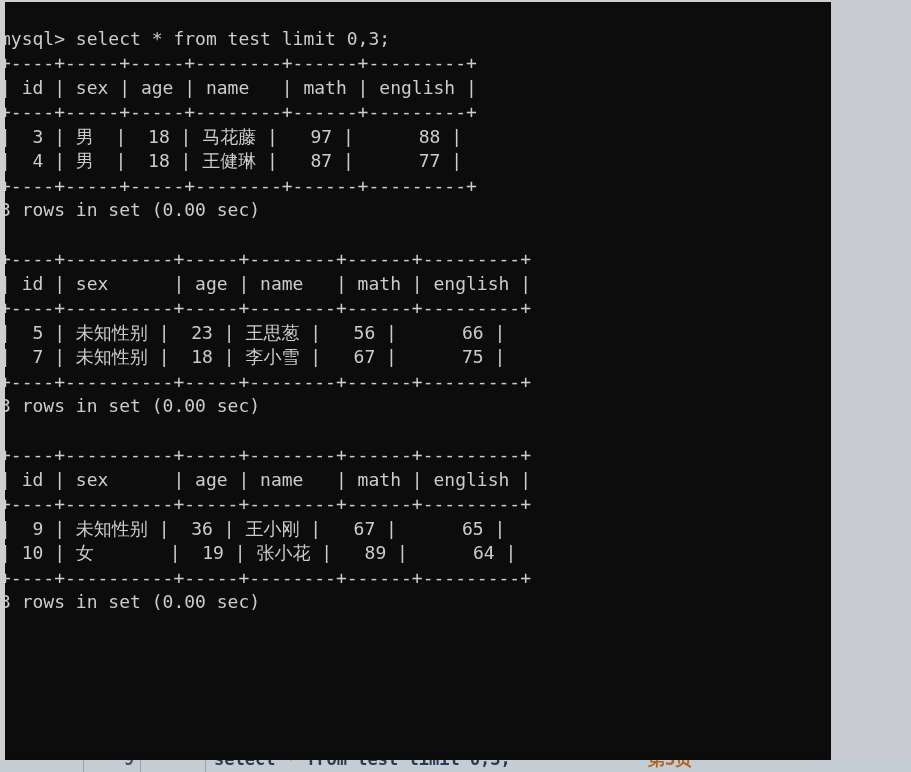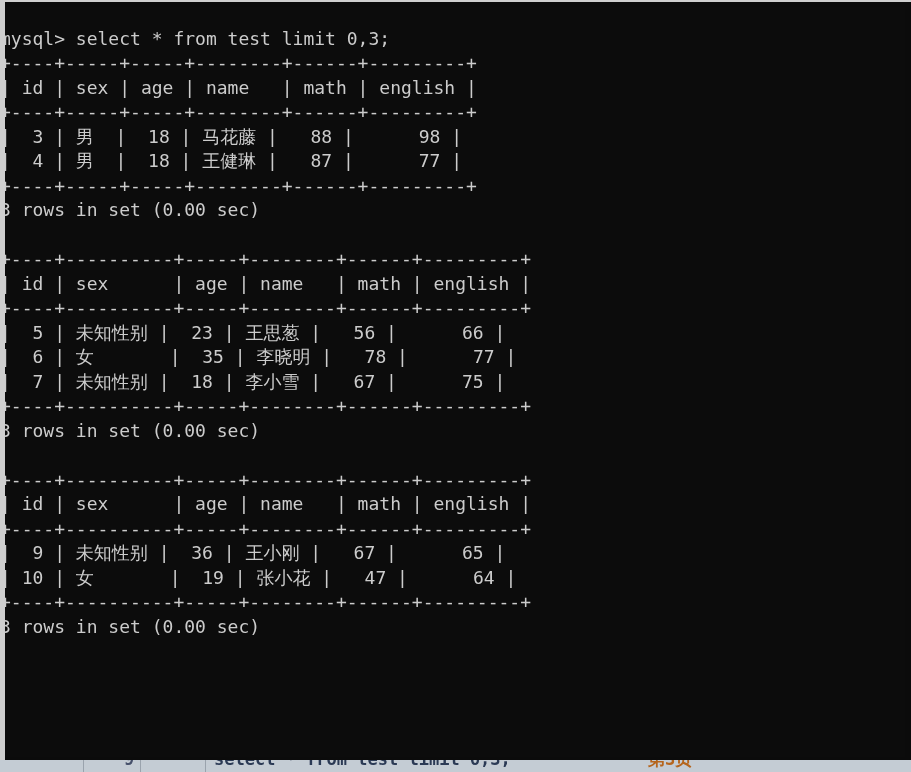--- a/index.html
+++ b/index.html
@@ -40,21 +40,21 @@
     width: 1px;
     height: 16px;
     background: #9aa3ad;
   }
 
   
   #terminal-window {
     position: absolute;
     left: 0;
     top: 0;
-    width: 911px;
+    width: 831px;
     height: 760px;
     box-sizing: border-box;
     border-left: 5px solid #cfcfcf;
     border-top: 2px solid #cfcfcf;
     background: #0c0c0c;
     overflow: hidden;
   }
   #terminal-shadow {
     position: absolute;
     left: 0;
@@ -108,41 +108,40 @@
 
   <div id="terminal-window">
     <div id="terminal-screen">
 
       <div class="term-line blank"></div>
 
       <div class="term-line">mysql&gt; select * from test limit 0,3;</div>
       <div class="term-line">+----+-----+-----+--------+------+---------+</div>
       <div class="term-line">| id | sex | age | name   | math | english |</div>
       <div class="term-line">+----+-----+-----+--------+------+---------+</div>
-      <div class="term-line">|  3 | 男  |  18 | 马花藤 |   88 |      98 |</div>
+      <div class="term-line">|  3 | 男  |  18 | 马花藤 |   97 |      88 |</div>
       <div class="term-line">|  4 | 男  |  18 | 王健琳 |   87 |      77 |</div>
       <div class="term-line">+----+-----+-----+--------+------+---------+</div>
       <div class="term-line">3 rows in set (0.00 sec)</div>
       <div class="term-line blank"></div>
 
       <div class="term-line">+----+----------+-----+--------+------+---------+</div>
       <div class="term-line">| id | sex      | age | name   | math | english |</div>
       <div class="term-line">+----+----------+-----+--------+------+---------+</div>
       <div class="term-line">|  5 | 未知性别 |  23 | 王思葱 |   56 |      66 |</div>
-      <div class="term-line">|  6 | 女       |  35 | 李晓明 |   78 |      77 |</div>
       <div class="term-line">|  7 | 未知性别 |  18 | 李小雪 |   67 |      75 |</div>
       <div class="term-line">+----+----------+-----+--------+------+---------+</div>
       <div class="term-line">3 rows in set (0.00 sec)</div>
       <div class="term-line blank"></div>
 
       <div class="term-line">+----+----------+-----+--------+------+---------+</div>
       <div class="term-line">| id | sex      | age | name   | math | english |</div>
       <div class="term-line">+----+----------+-----+--------+------+---------+</div>
       <div class="term-line">|  9 | 未知性别 |  36 | 王小刚 |   67 |      65 |</div>
-      <div class="term-line">| 10 | 女       |  19 | 张小花 |   47 |      64 |</div>
+      <div class="term-line">| 10 | 女       |  19 | 张小花 |   89 |      64 |</div>
       <div class="term-line">+----+----------+-----+--------+------+---------+</div>
       <div class="term-line">3 rows in set (0.00 sec)</div>
       <div class="term-line blank"></div>
 
     </div>
     <div id="terminal-shadow"></div>
   </div>
 
 </div>
 

